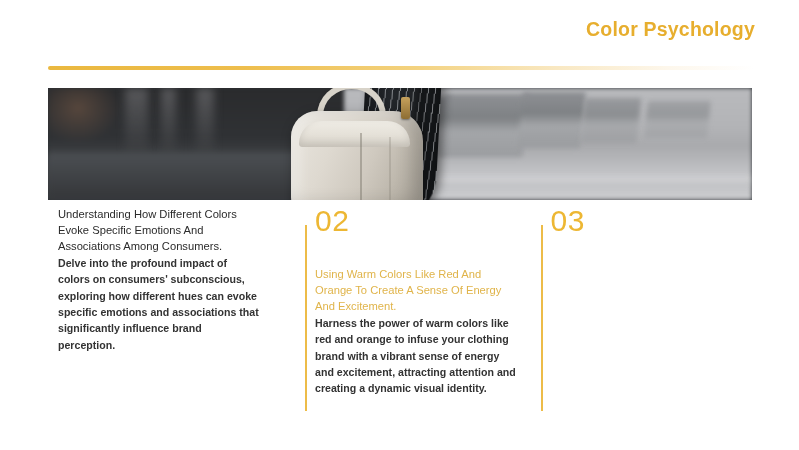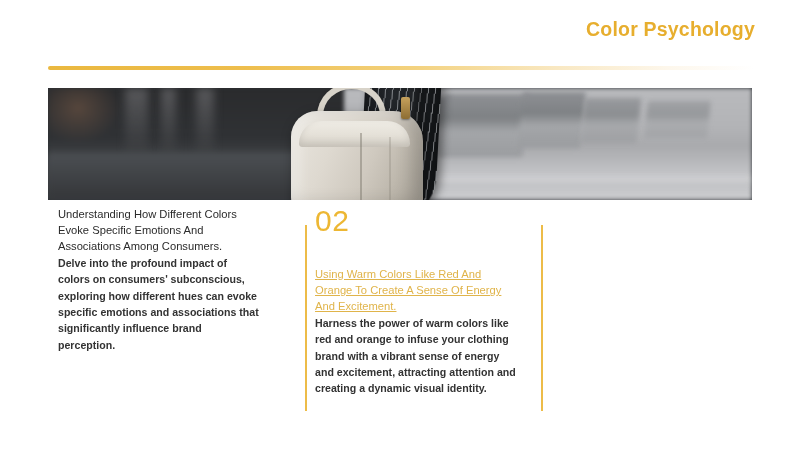--- a/index.html
+++ b/index.html
@@ -249,21 +249,21 @@
     margin-bottom: 30px;
   }
 
   .col-head {
     font-size: 11.2px;
     font-weight: 400;
     line-height: 1.45;
     color: #2b2b2b;
     max-width: 205px;
   }
-  .col-head.accent { color: #e0b44a; text-decoration: underline; }
+  .col-head.accent { color: #e0b44a; }
 
   .col-body {
     font-size: 10.6px;
     font-weight: 700;
     line-height: 1.55;
     color: #333333;
     max-width: 203px;
   }
 </style>
 </head>
@@ -318,17 +318,18 @@
 
     <div class="col col-2">
       <div class="col-rule"></div>
       <div class="col-num">02</div>
       <div class="col-head accent">Using Warm Colors Like Red And Orange To Create A Sense Of Energy And Excitement.</div>
       <div class="col-body">Harness the power of warm colors like red and orange to infuse your clothing brand with a vibrant sense of energy and excitement, attracting attention and creating a dynamic visual identity.</div>
     </div>
 
     <div class="col col-3">
       <div class="col-rule"></div>
+      <div class="col-num">03</div>
     </div>
 
   </div>
 
 </div>
 
 </body></html>

